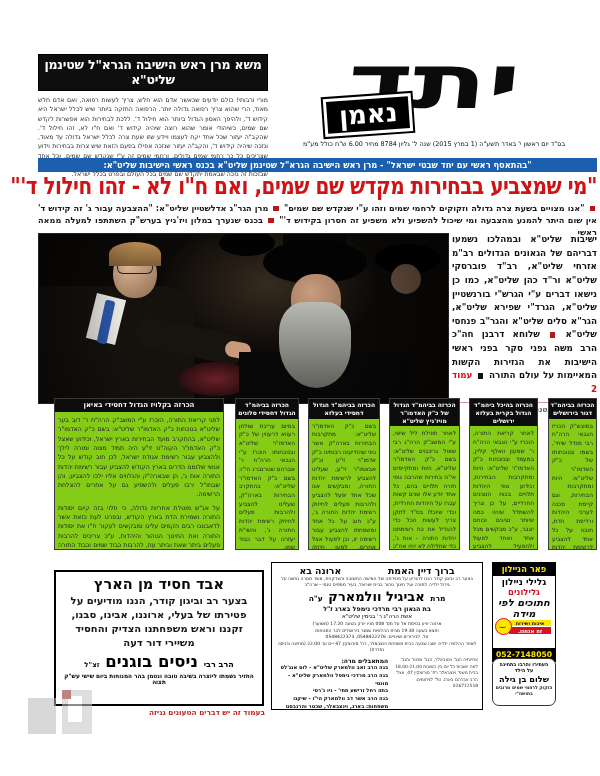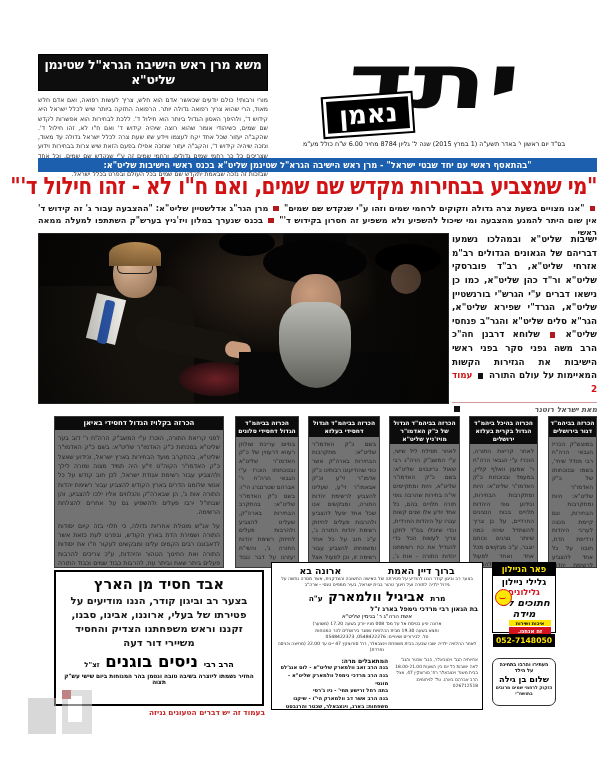--- a/index.html
+++ b/index.html
@@ -64,21 +64,21 @@
   .ph-vign{inset:0;background:radial-gradient(circle at 50% 45%,rgba(0,0,0,0) 55%,rgba(0,0,0,.55));}
 
   
   .sidecol{left:452px;top:233px;width:145px;}
   .side-text{font-size:8.8px;font-weight:700;line-height:1.55;text-align:justify;color:#141414;}
   .page-ref{color:#d01215;font-weight:900;}
   .credit{margin-top:5px;border-top:1px solid #d09a9a;padding-top:2px;font-size:7.4px;color:#555;
           display:flex;justify-content:space-between;align-items:center;font-style:italic;font-weight:bold;}
 
   
-  .decl{top:416px;height:152px;border:1px solid #3a3a3a;background:#737373;display:flex;flex-direction:column;box-sizing:border-box;}
+  .decl{top:398px;height:152px;border:1px solid #3a3a3a;background:#84cc16;display:flex;flex-direction:column;box-sizing:border-box;}
   .decl-h{background:#0c0c0c;color:#fff;font-size:6px;font-weight:700;text-align:center;
           padding:2px 1px;line-height:1.3;}
   .decl-b{padding:3px;font-size:5.8px;line-height:1.5;text-align:justify;color:#222;overflow:hidden;flex:1;}
   .decl-gur{left:548px;width:49px;}
   .decl-kbelz{left:469px;width:69px;}
   .decl-vizh{left:389px;width:71px;}
   .decl-belz{left:308px;width:72px;}
   .decl-slonim{left:235px;width:64px;}
   .decl-boyan{left:54px;width:170px;}
   .decl-boyan .decl-h{font-size:7px;}
@@ -97,31 +97,31 @@
   .ad1-line{font-size:5.8px;font-weight:700;margin-top:2px;}
   .ad1-fam{font-size:7.4px;font-weight:700;text-align:right;margin-top:4px;line-height:1.4;}
 
   
   .ad2{left:271px;top:562px;width:212px;height:148px;border:1.5px solid #000;box-sizing:border-box;
        padding:2px 4px;background:#fff;overflow:hidden;}
   .ad2-head{display:flex;justify-content:space-around;font-size:9.3px;font-weight:900;color:#0a0a0a;}
   .ad2-intro{font-size:4.6px;text-align:center;line-height:1.35;color:#222;}
   .ad2-name-row{text-align:center;font-size:7.5px;font-weight:700;margin-top:1px;}
   .ad2-name{font-size:13px;font-weight:900;margin:0 3px;}
-  .ad2-l1{font-size:6.4px;font-weight:700;text-align:right;margin-top:1px;}
+  .ad2-l1{font-size:6.4px;font-weight:700;text-align:center;margin-top:1px;}
   .ad2-l2{font-size:5.6px;text-align:center;}
   .ad2-details{font-size:4.5px;text-align:center;line-height:1.45;margin-top:2px;color:#222;}
   .ad2-bottom{display:flex;gap:5px;margin-top:3px;}
   .ad2-note{flex:0 0 42%;font-size:4.4px;line-height:1.5;text-align:right;color:#333;}
   .ad2-mourners{flex:1;text-align:right;}
   .ad2-m-title{font-size:6px;font-weight:900;}
   .ad2-m-item{font-size:5.2px;font-weight:700;line-height:1.5;}
 
   
-  .ad3{left:492px;top:562px;width:64px;height:71px;border:1px solid #000;box-sizing:border-box;
+  .ad3{left:492px;top:562px;width:64px;height:100px;border:1px solid #000;box-sizing:border-box;
        display:flex;flex-direction:column;text-align:center;background:#fff;position:absolute;}
   .y-head{background:#000;color:#ffe600;font-size:8.3px;font-weight:900;padding:1px 0 2px;}
   .y-l1{font-size:9px;font-weight:900;color:#000;margin-top:1px;}
   .y-l2{font-size:8.5px;font-weight:900;color:#d61420;}
   .y-l3{font-size:10px;font-weight:900;font-style:italic;color:#0a0a0a;}
   .y-strip{background:#ffe600;font-size:4.8px;font-weight:700;margin:1px 4px 0 16px;padding:0.5px 0;}
   .y-badge{background:#d61420;color:#fff;font-size:5.4px;font-weight:700;margin:1px 4px 0 16px;padding:0.5px 0;}
   .y-sticker{position:absolute;left:2px;bottom:26px;width:15px;height:15px;border-radius:50%;
              background:#ffe600;border:1.5px solid #d61420;}
   .y-sticker::after{content:"";position:absolute;left:3px;top:5px;width:7px;height:3px;

